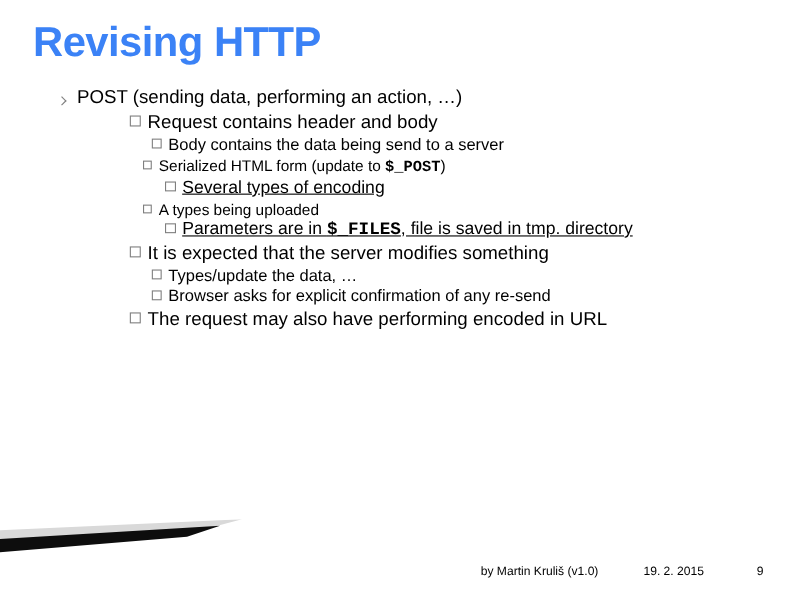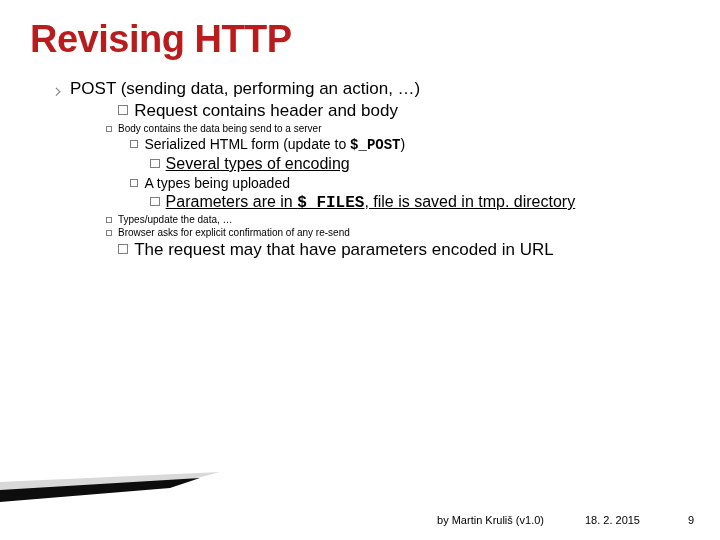--- a/index.html
+++ b/index.html
@@ -9,31 +9,31 @@
     background: #fff;
     position: relative;
     font-family: Verdana, Geneva, sans-serif;
     color: #000;
     overflow: hidden;
   }
   .title {
     font-family: "Trebuchet MS", "Arial Black", sans-serif;
     font-weight: bold;
     font-size: 38px;
-    color: #b91c1c;
+    color: #3b82f6;
     padding: 18px 0 0 30px;
     letter-spacing: -0.5px;
   }
   .content {
     padding: 14px 24px 0 30px;
   }
   .l1 { font-size: 21px; margin-top: 6px; }
   .l2 { font-size: 17px; margin-left: 24px; margin-top: 4px; }
   .l3 { font-size: 17px; margin-left: 48px; margin-top: 2px; padding-left: 40px; }
-  .l4 { font-size: 10px; margin-left: 76px; margin-top: 2px; }
+  .l4 { font-size: 15px; margin-left: 108px; margin-top: 2px; }
   .l5 { font-size: 14px; margin-left: 100px; margin-top: 2px; }
   .l6 { font-size: 16px; margin-left: 120px; margin-top: 2px; text-decoration: underline; }
   .sq {
     display: inline-block;
     width: 0.6em;
     height: 0.6em;
     border: 1px solid #7f7f7f;
     margin-right: 6px;
     vertical-align: 0.05em;
   }
@@ -96,37 +96,40 @@
   </div>
 
   <div class="l5">
     <span class="sq"></span><span>A types being uploaded</span>
   </div>
 
   <div class="l6">
     <span class="sq"></span><span>Parameters are in </span><span class="mono">$_FILES</span><span>, file is saved in tmp. directory</span>
   </div>
 
+  <div class="l3">
+    <span class="sq"></span><span>It is expected that the server modifies something</span>
+  </div>
 
   <div class="l4">
     <span class="sq"></span><span>Types/update the data, …</span>
   </div>
 
   <div class="l4">
     <span class="sq"></span><span>Browser asks for explicit confirmation of any re-send</span>
   </div>
 
   <div class="l3">
-    <span class="sq"></span><span>The request may that have parameters encoded in URL</span>
+    <span class="sq"></span><span>The request may also have performing encoded in URL</span>
   </div>
 
 </div>
 
 <svg class="accent" viewBox="0 0 220 34" preserveAspectRatio="none">
   <polygon points="0,10 220,0 190,8 0,20" fill="#d9d9d9"></polygon>
   <polygon points="0,18 200,6 170,16 0,30" fill="#0d0d0d"></polygon>
 </svg>
 
 <div class="footer">
   <span class="foot-by">by Martin Kruliš (v1.0)</span>
-  <span class="foot-date">18. 2. 2015</span>
+  <span class="foot-date">19. 2. 2015</span>
   <span class="foot-page">9</span>
 </div>
 
 </body></html>

